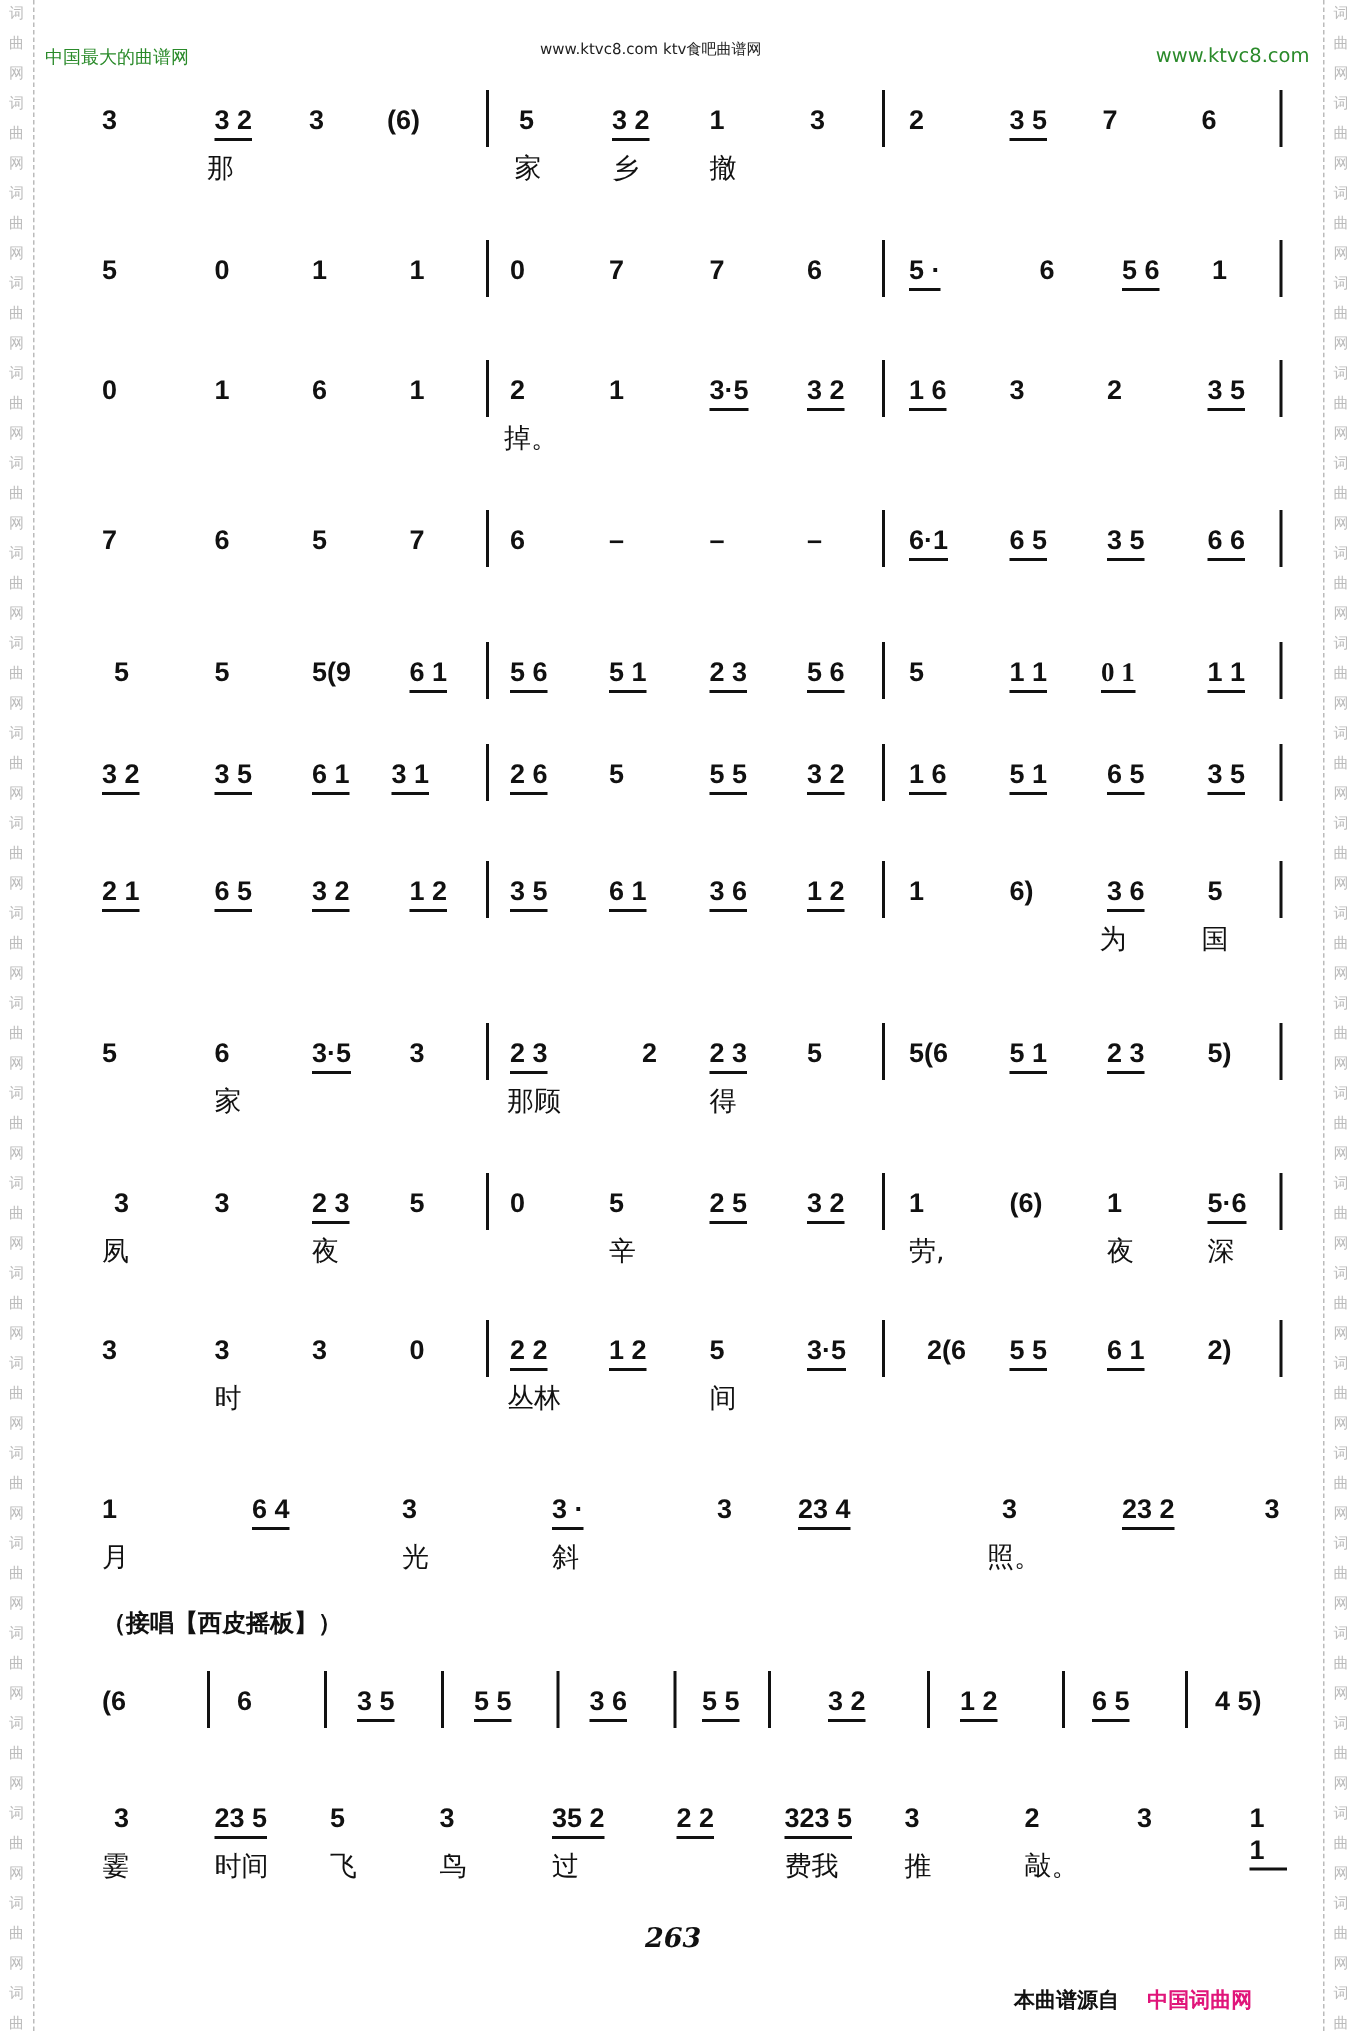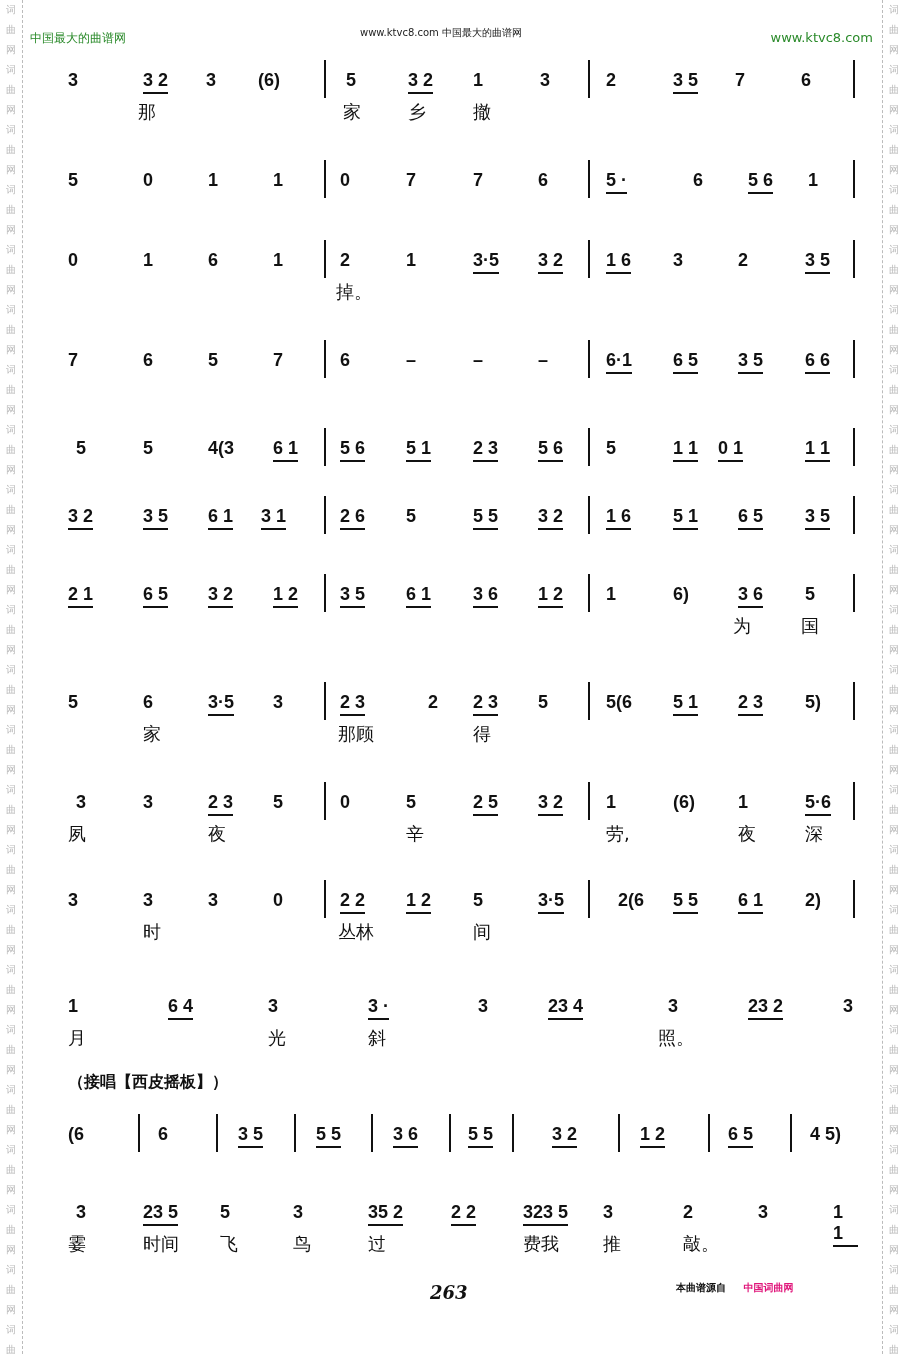--- a/index.html
+++ b/index.html
@@ -13,21 +13,21 @@
   .hdr-right{position:absolute;right:32px;top:30px;font-size:13px;color:#2a8a2a;}
   .line{position:absolute;left:68px;width:790px;}
   .notes{position:relative;height:30px;}
   .n{position:absolute;font-family:"Liberation Sans",sans-serif;font-weight:bold;font-size:18px;top:0;}
   .n.u{border-bottom:2px solid #111;padding-bottom:1px;}
   .bar{position:absolute;top:-10px;width:1.5px;height:38px;background:#111;}
   .lyr{position:relative;height:26px;}
   .l{position:absolute;font-size:18px;font-family:"DejaVu Sans",sans-serif;}
   .label{position:absolute;left:68px;top:1072px;font-size:16px;font-weight:bold;}
   .pageno{position:absolute;left:430px;top:1282px;font-size:18px;font-style:italic;font-weight:bold;font-family:"DejaVu Serif",serif;}
-  .source{position:absolute;left:676px;top:1281px;font-size:10px;font-weight:bold;}
+  .source{position:absolute;left:676px;top:1325px;font-size:14px;font-weight:bold;}
   .source .brand{color:#e0157a;margin-left:14px;}
 </style>
 </head>
 <body>
 
 <div class="side left">
     <div class="wm">词</div>
     <div class="wm">曲</div>
     <div class="wm">网</div>
     <div class="wm">词</div>
@@ -161,21 +161,21 @@
     <div class="wm">曲</div>
     <div class="wm">网</div>
     <div class="wm">词</div>
     <div class="wm">曲</div>
     <div class="wm">网</div>
     <div class="wm">词</div>
     <div class="wm">曲</div>
   </div>
 
 <div class="hdr-left">中国最大的曲谱网</div>
-<div class="hdr-center">www.ktvc8.com 中国最大的曲谱网</div>
+<div class="hdr-center">www.ktvc8.com ktv食吧曲谱网</div>
 <div class="hdr-right">www.ktvc8.com</div>
 
 <div id="score">
     <div class="line" style="top: 70px;">
       <div class="notes">
         <span class="n" style="left: 0px;">3</span>
         <span class="n u" style="left: 75px;">3 2</span>
         <span class="n" style="left: 138px;">3</span>
         <span class="n" style="left: 190px;">(6)</span>
         <div class="bar" style="left: 256px;"></div>
@@ -254,31 +254,31 @@
         <span class="n u" style="left: 605px;">6 5</span>
         <span class="n u" style="left: 670px;">3 5</span>
         <span class="n u" style="left: 737px;">6 6</span>
         <div class="bar" style="left: 785px;"></div>
       </div>
     </div>
     <div class="line" style="top: 438px;">
       <div class="notes">
         <span class="n" style="left: 8px;">5</span>
         <span class="n" style="left: 75px;">5</span>
-        <span class="n" style="left: 140px;">4(3</span>
+        <span class="n" style="left: 140px;">5(9</span>
         <span class="n u" style="left: 205px;">6 1</span>
         <div class="bar" style="left: 256px;"></div>
         <span class="n u" style="left: 272px;">5 6</span>
         <span class="n u" style="left: 338px;">5 1</span>
         <span class="n u" style="left: 405px;">2 3</span>
         <span class="n u" style="left: 470px;">5 6</span>
         <div class="bar" style="left: 520px;"></div>
         <span class="n" style="left: 538px;">5</span>
         <span class="n u" style="left: 605px;">1 1</span>
-        <span class="n u" style="left: 650px;">0 1</span>
+        <span class="n u" style="left: 666px; font-family: Liberation Serif, serif;">0 1</span>
         <span class="n u" style="left: 737px;">1 1</span>
         <div class="bar" style="left: 785px;"></div>
       </div>
     </div>
     <div class="line" style="top: 506px;">
       <div class="notes">
         <span class="n u" style="left: 0px;">3 2</span>
         <span class="n u" style="left: 75px;">3 5</span>
         <span class="n u" style="left: 140px;">6 1</span>
         <span class="n u" style="left: 193px;">3 1</span>
@@ -393,21 +393,21 @@
         <span class="l" style="left: 405px;">间</span>
       </div>
     </div>
     <div class="line" style="top: 996px;">
       <div class="notes">
         <span class="n" style="left: 0px;">1</span>
         <span class="n u" style="left: 100px; text-align: center;">6 4</span>
         <span class="n" style="left: 200px;">3</span>
         <span class="n u" style="left: 300px;">3 ·</span>
         <span class="n" style="left: 410px;">3</span>
-        <span class="n u" style="left: 480px;">23 4</span>
+        <span class="n u" style="left: 464px;">23 4</span>
         <span class="n" style="left: 600px;">3</span>
         <span class="n u" style="left: 680px;">23 2</span>
         <span class="n" style="left: 775px;">3</span>
       </div>
       <div class="lyr">
         <span class="l" style="left: 0px;">月</span>
         <span class="l" style="left: 200px;">光</span>
         <span class="l" style="left: 300px;">斜</span>
         <span class="l" style="left: 590px;">照。</span>
       </div>

